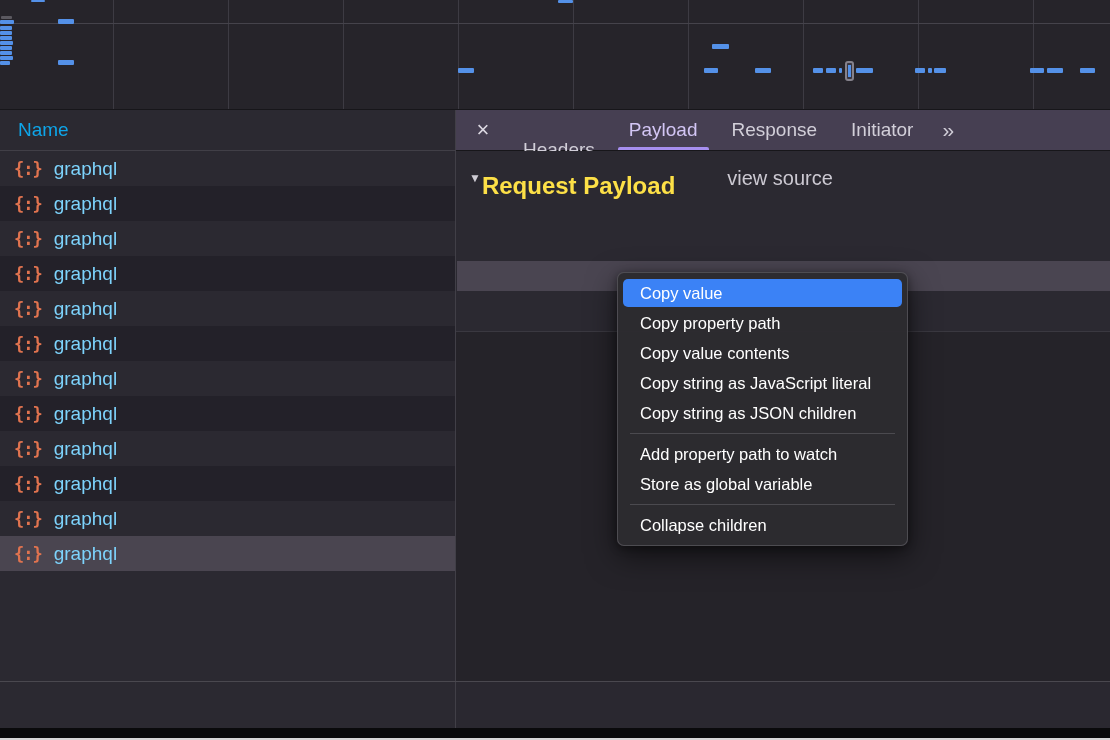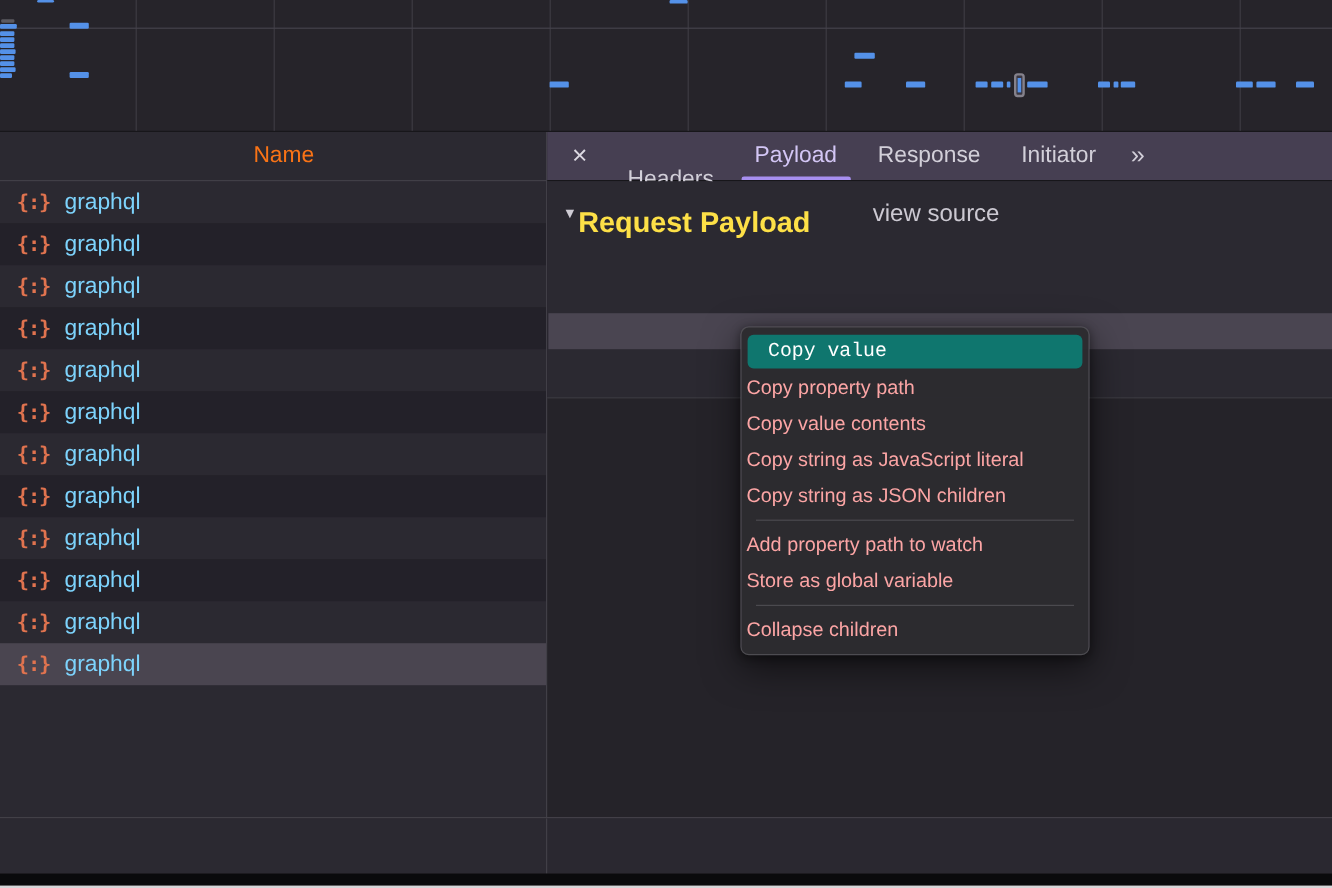--- a/index.html
+++ b/index.html
@@ -11,21 +11,21 @@
   
   .waterfall{position:absolute;left:0;top:0;width:1110px;height:109px;background:#26242a;border-bottom:1px solid #17161a;}
   .vgrid{position:absolute;top:0;width:1px;height:109px;background:#3d3b43;}
   .hgrid{position:absolute;left:0;height:1px;width:1110px;background:#45434b;}
   .wbar{position:absolute;background:#5491e8;border-radius:1px;}
   .wbar.gray{background:#5b5960;}
   .wmarker{position:absolute;border:2px solid #85828c;background:#3a3742;border-radius:3px;box-sizing:border-box;}
   .wmarker::after{content:'';position:absolute;left:50%;top:2px;bottom:2px;width:3px;margin-left:-1.5px;background:#5491e8;}
   
   .left-panel{position:absolute;left:0;top:110px;width:455px;height:571px;background:#2b2931;}
-  .name-header{height:40px;line-height:40px;padding-left:18px;color:#f97316;font-size:19px;border-bottom:1px solid #413f47;text-align:center;}
+  .name-header{height:40px;line-height:40px;padding-left:18px;color:#0ea5e9;font-size:19px;border-bottom:1px solid #413f47;}
   .req-rows{position:absolute;left:0;top:41px;width:455px;}
   .req-row{height:35px;display:flex;align-items:center;padding-left:14px;gap:12px;box-sizing:border-box;}
   .req-row.alt{background:#232129;}
   .req-row.selected{background:#4a4550;}
   .req-icon{color:#e0734f;font-family:"DejaVu Sans Mono",monospace;font-size:17px;font-weight:bold;letter-spacing:-1px;}
   .req-label{color:#7dd3fc;font-size:19px;}
   
   .right-panel{position:absolute;left:455px;top:110px;width:655px;height:571px;background:#252329;border-left:1px solid #413f47;box-sizing:border-box;}
   .tab-bar{position:absolute;top:0;left:0;right:0;height:40px;background:#463f52;display:flex;align-items:center;border-bottom:1px solid #17161a;}
   .close-x{width:30px;margin-left:12px;color:#dcd9e2;font-size:22px;text-align:center;line-height:38px;}
@@ -45,22 +45,22 @@
   .footer-line{position:absolute;top:681px;left:0;width:1110px;height:1px;background:#4a484f;}
   .footer{position:absolute;top:682px;left:0;width:1110px;height:46px;}
   .footer .f-left{position:absolute;left:0;top:0;width:455px;height:46px;background:#2b2931;}
   .footer .f-right{position:absolute;left:455px;top:0;width:655px;height:46px;background:#2a2830;border-left:1px solid #413f47;box-sizing:border-box;}
   .black-bar{position:absolute;top:728px;left:0;width:1110px;height:10px;background:#0a0a0c;}
   .bottom-edge{position:absolute;top:738px;left:0;width:1110px;height:2px;background:#d6d6d8;}
   
   .ctx-menu{position:absolute;left:617px;top:272px;width:291px;box-sizing:border-box;background:rgba(44,43,47,0.97);
     border:1px solid rgba(130,128,136,0.4);border-radius:7px;padding:5px 0;z-index:50;
     box-shadow:0 10px 30px rgba(0,0,0,0.55),0 2px 8px rgba(0,0,0,0.4);}
-  .menu-item{height:30px;line-height:30px;padding-left:4px;color:#fca5a5;font-size:16.5px;white-space:nowrap;}
-  .menu-item.highlighted{background:#0f766e;color:#ffffff;margin:1px 5px;height:28px;line-height:28px;border-radius:5px;padding-left:17px;font-family:Liberation Mono, monospace;}
+  .menu-item{height:30px;line-height:30px;padding-left:22px;color:#ffffff;font-size:16.5px;white-space:nowrap;}
+  .menu-item.highlighted{background:#3b82f6;color:#ffffff;margin:1px 5px;height:28px;line-height:28px;border-radius:5px;padding-left:17px;}
   .menu-sep{height:1px;background:#4b4a4f;margin:5px 12px;}
 </style>
 </head>
 <body>
 
 <div class="waterfall" id="waterfall">
     <div class="vgrid" style="left: 113px;"></div>
     <div class="vgrid" style="left: 228px;"></div>
     <div class="vgrid" style="left: 343px;"></div>
     <div class="vgrid" style="left: 458px;"></div>

